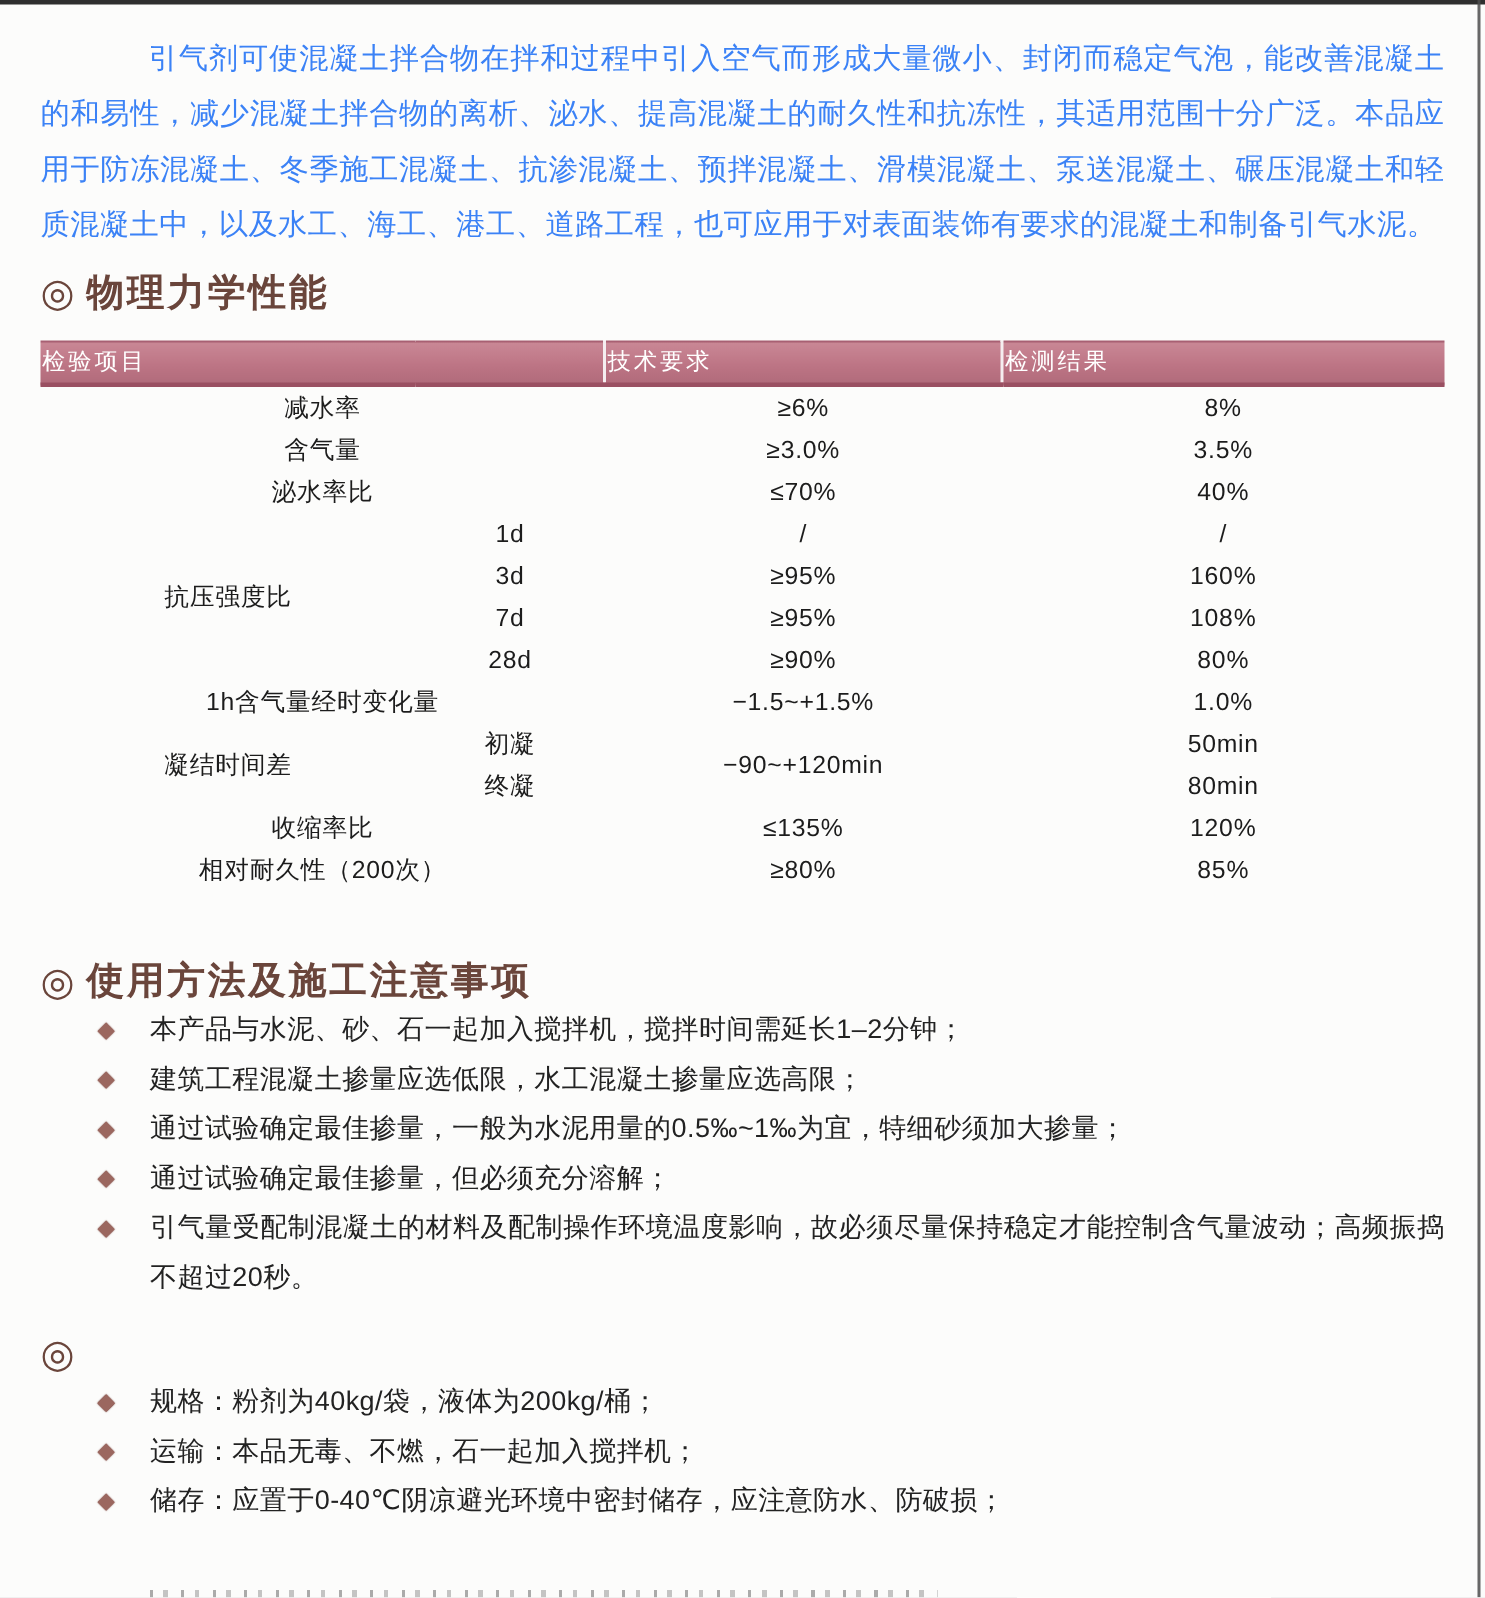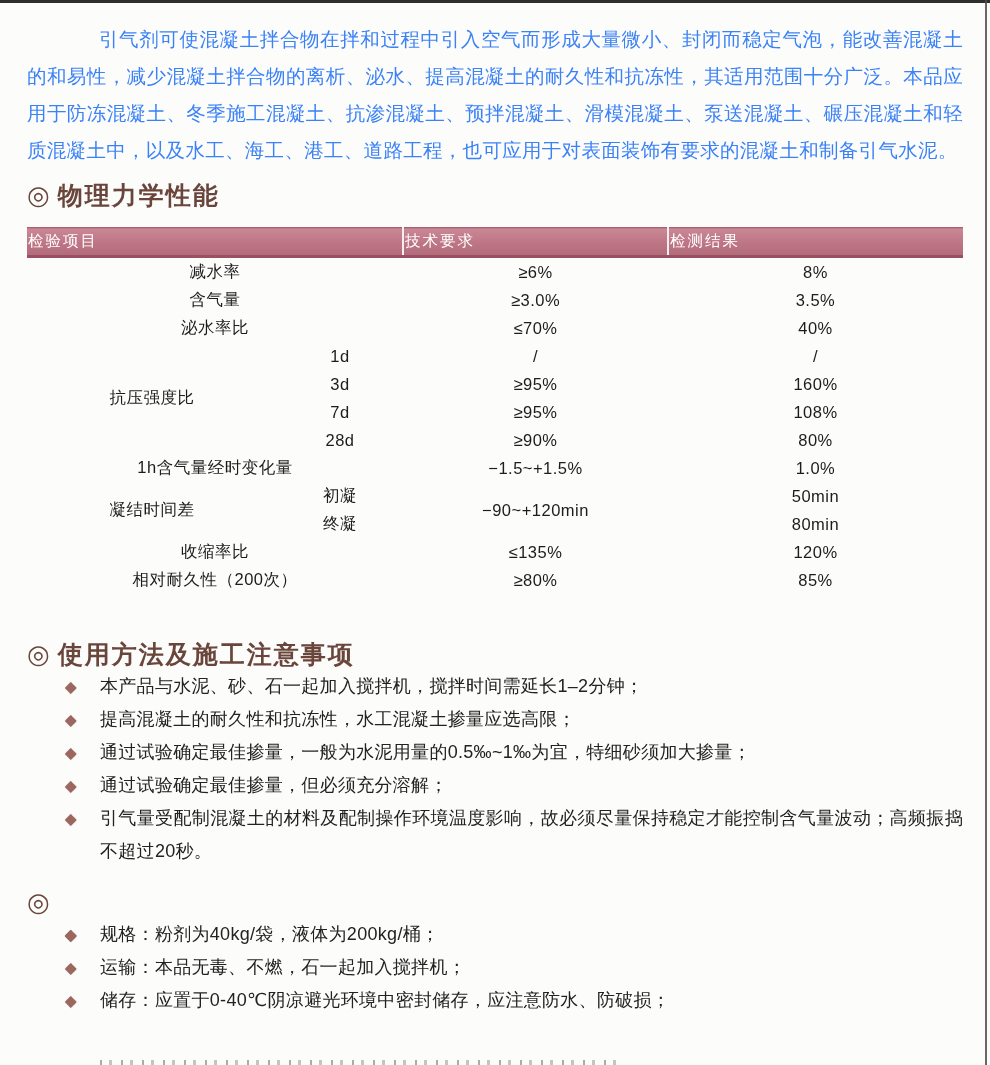--- a/index.html
+++ b/index.html
@@ -210,21 +210,21 @@
       <span>使用方法及施工注意事项</span>
     </h2>
 
     <ul class="notes ul-usage">
       <li>
         <span class="diamond">◆</span>
         <span>本产品与水泥、砂、石一起加入搅拌机，搅拌时间需延长1–2分钟；</span>
       </li>
       <li>
         <span class="diamond">◆</span>
-        <span>提高混凝土的耐久性和抗冻性，水工混凝土掺量应选高限；</span>
+        <span>建筑工程混凝土掺量应选低限，水工混凝土掺量应选高限；</span>
       </li>
       <li>
         <span class="diamond">◆</span>
         <span>通过试验确定最佳掺量，一般为水泥用量的0.5‰~1‰为宜，特细砂须加大掺量；</span>
       </li>
       <li>
         <span class="diamond">◆</span>
         <span>通过试验确定最佳掺量，但必须充分溶解；</span>
       </li>
       <li>

